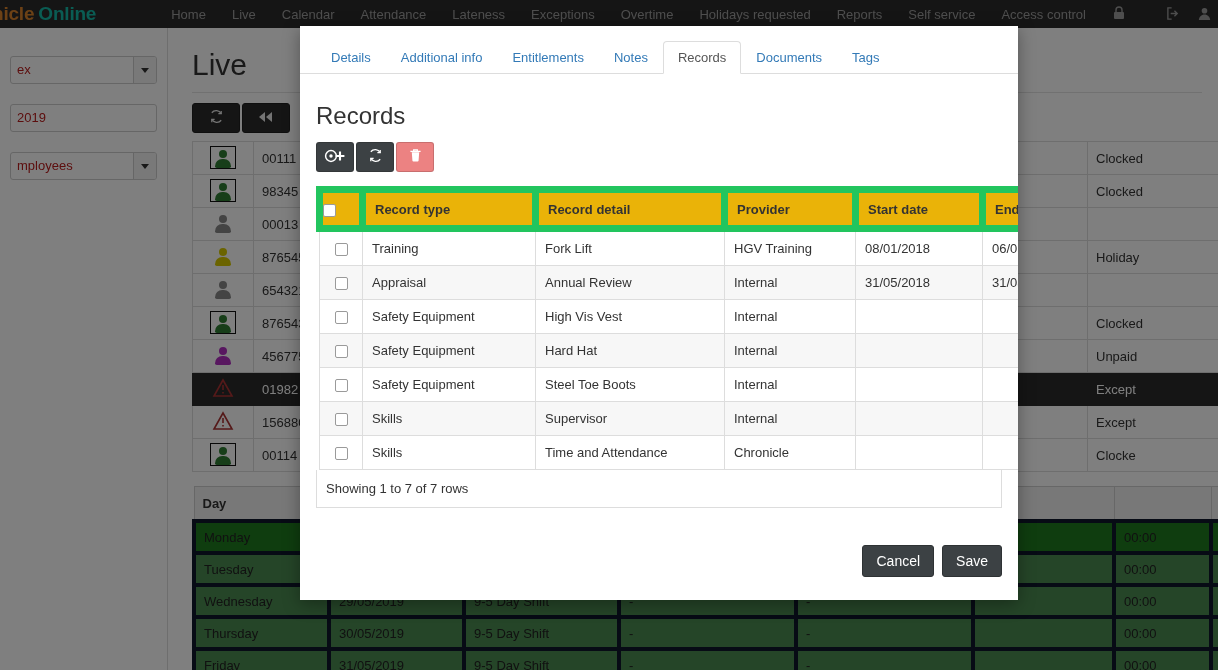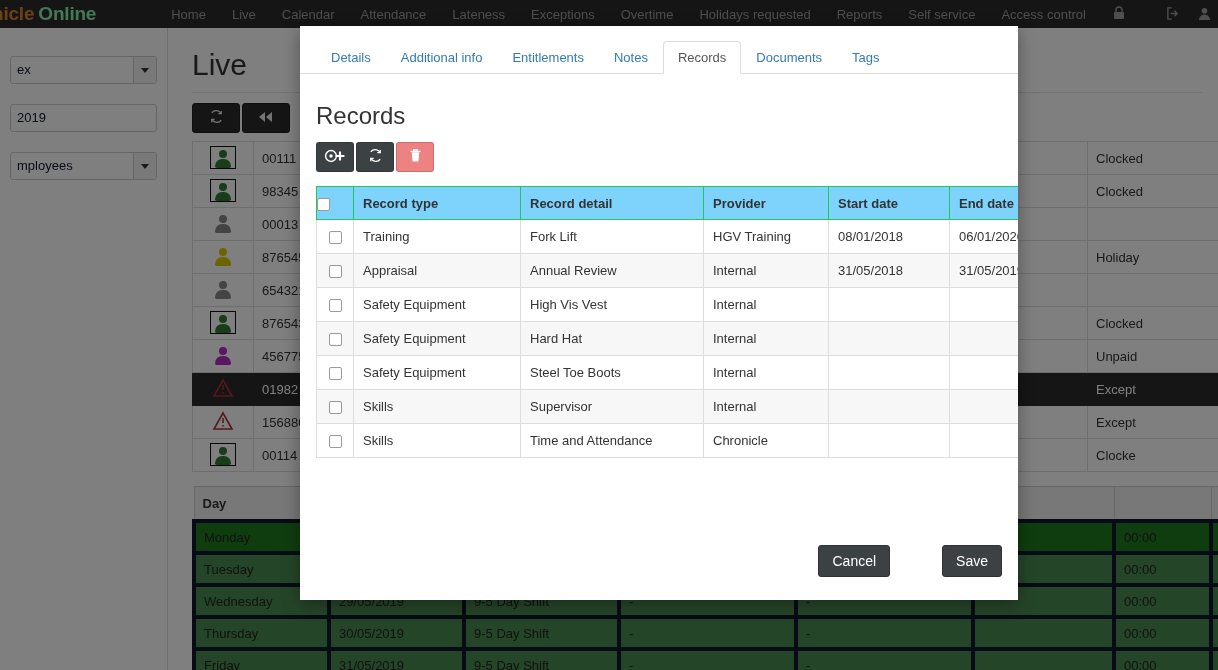--- a/index.html
+++ b/index.html
@@ -38,21 +38,21 @@
   }
   .brand {
     font-size: 19px;
     font-weight: bold;
     margin-left: -8px;
     padding-left: 0;
     white-space: nowrap;
     letter-spacing: -0.2px;
   }
   .brand .b-orange { color: #d9822b; }
-  .brand .b-white  { color: #86efac; padding-left: 4px; text-align: center; }
+  .brand .b-white  { color: #14b8a6; padding-left: 4px; text-align: center; }
 
   .nav-links {
     display: flex;
     align-items: center;
     margin-left: 62px;
   }
   .nav-link {
     color: #9d9d9d;
     font-size: 13px;
     padding: 0 13px;
@@ -89,21 +89,21 @@
   }
   .sb-select, .sb-input {
     width: 100%;
     height: 28px;
     box-sizing: border-box;
     border: 1px solid #cccccc;
     border-radius: 3px;
     background: #ffffff;
     font-family: "Liberation Sans", sans-serif;
     font-size: 13px;
-    color: #0f172a;
+    color: #b91c1c;
     padding: 0 24px 0 6px;
     line-height: 26px;
     white-space: nowrap;
     overflow: hidden;
   }
   .sb-caret {
     position: absolute;
     right: 1px; top: 1px;
     width: 22px; height: 26px;
     background: #f3f3f3;
@@ -316,22 +316,22 @@
   .rb-red  { background: #ec8282; }
 
   .rec-table {
     width: 100%;
     border-collapse: collapse;
     font-size: 13px;
     table-layout: fixed;
     border: 1px solid #dddddd;
   }
   .rec-table th {
-    background: #7dd3fc;
-    border: 1px solid #22c55e;
+    background: #eab308;
+    border: 7px solid #22c55e;
     height: 32px;
     text-align: left;
     padding: 0 9px;
     font-weight: bold;
     font-size: 13px;
     color: #333333;
     white-space: nowrap;
   }
   .rec-table td {
     border: 1px solid #dddddd;
@@ -385,21 +385,20 @@
   .mbtn {
     background: #3c4144;
     color: #ffffff;
     border: 1px solid #2e3234;
     border-radius: 3px;
     font-family: "Liberation Sans", sans-serif;
     font-size: 14px;
     padding: 7px 13px;
     cursor: pointer;
     line-height: 1.2;
-    margin-left: 44px;
   }
 </style>
 </head>
 <body>
 
 <div id="app">
 
   <div class="navbar">
     <div class="brand">
       <span class="b-orange">nicle</span><span class="b-white">Online</span>
@@ -783,19 +782,20 @@
           <td>Skills</td>
           <td>Time and Attendance</td>
           <td>Chronicle</td>
           <td></td>
           <td></td>
 
         </tr>
       </tbody>
     </table>
 
+    <div class="rec-foot">Showing 1 to 7 of 7 rows</div>
   </div>
 
   <div class="modal-footer">
     <button class="mbtn">Cancel</button>
     <button class="mbtn">Save</button>
   </div>
 </div>
 
 </body></html>

